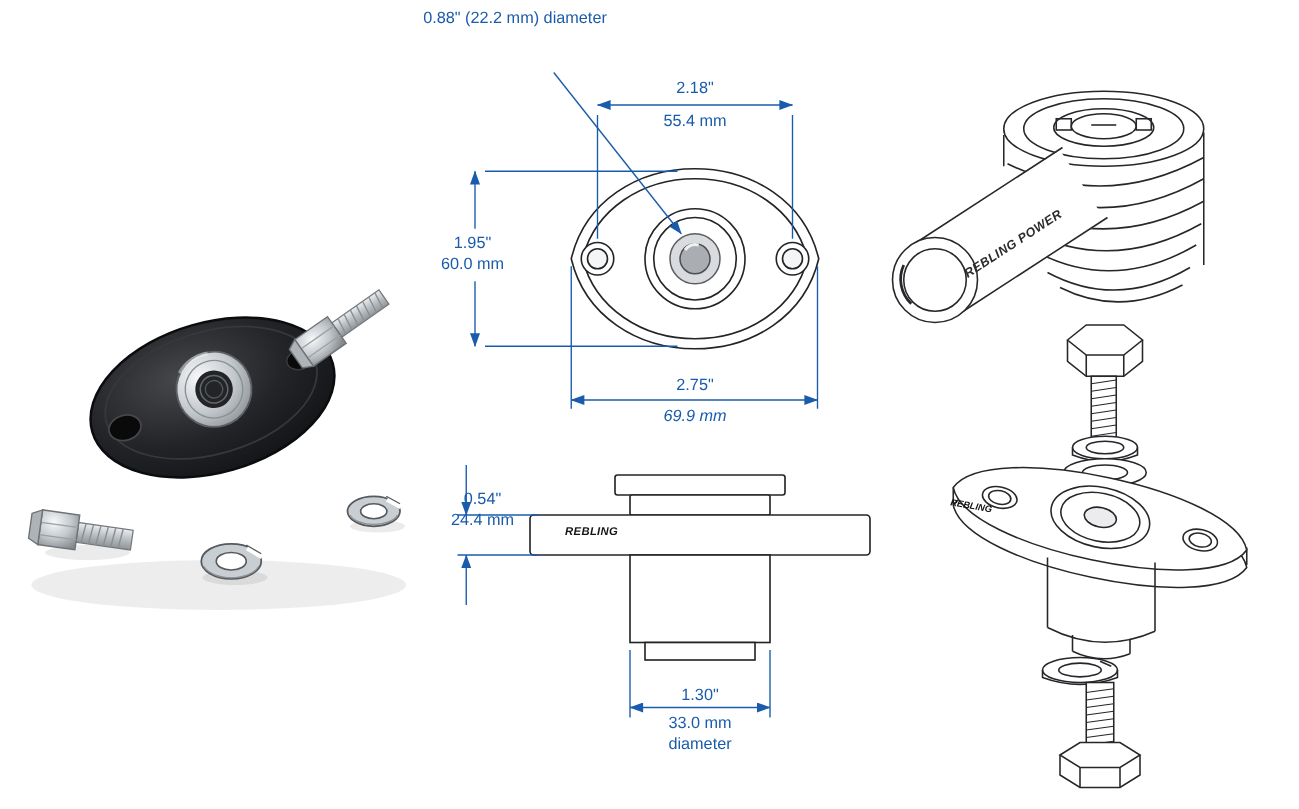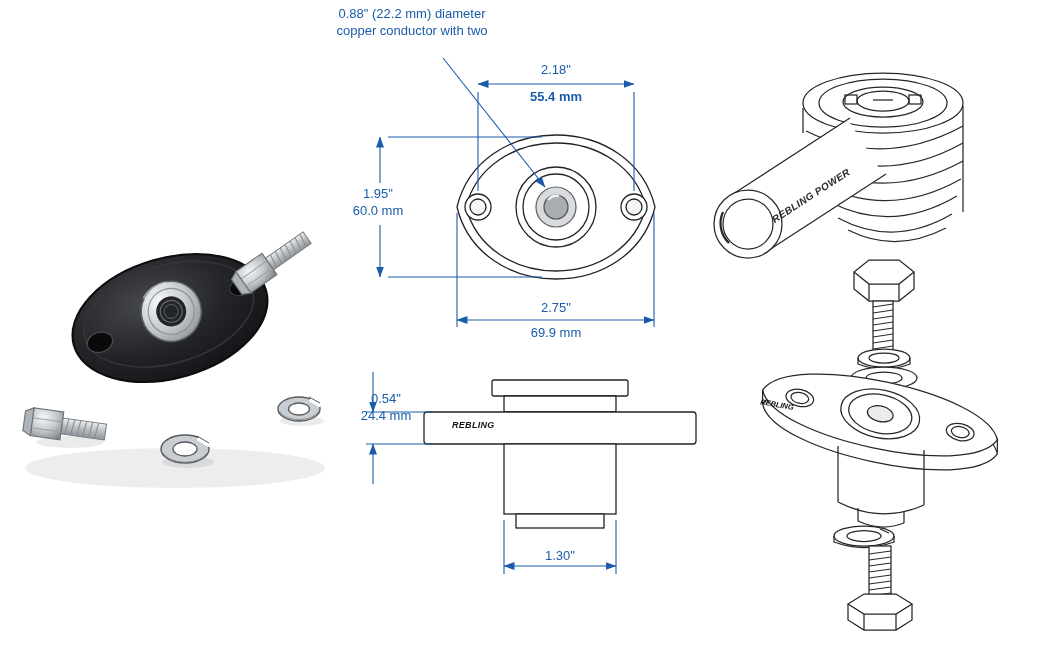--- a/index.html
+++ b/index.html
@@ -229,40 +229,43 @@
       <g>
         <path d="M848,604 L848,620 L864,630 L896,630 L912,620 L912,604" fill="#fff"></path>
         <polygon points="848,604 864,594 896,594 912,604 896,614 864,614" fill="#fff"></polygon>
         <path d="M864,614 L864,630 M896,614 L896,630"></path>
       </g>
     </g>
   </svg>
 
   <div class="lbl" style="left:322px; top:6px; width:180px;">
     <div>0.88" (22.2 mm) diameter</div>
-    <div>copper conductor with two</div>
   </div>
 
   <div class="lbl" style="left:506px; top:62px; width:100px;">2.18"</div>
-  <div class="lbl" style="left:506px; top:89px; width:100px;font-weight:bold;">55.4 mm</div>
+  <div class="lbl" style="left:506px; top:89px; width:100px;">55.4 mm</div>
 
   <div class="lbl" style="left:328px; top:186px; width:100px;">
     <div>1.95"</div>
     <div>60.0 mm</div>
   </div>
 
   <div class="lbl" style="left:506px; top:300px; width:100px;">2.75"</div>
-  <div class="lbl" style="left:506px; top:325px; width:100px;">69.9 mm</div>
+  <div class="lbl" style="left:506px; top:325px; width:100px;font-style:italic;">69.9 mm</div>
 
   <div class="lbl" style="left:336px; top:391px; width:100px;">
     <div>0.54"</div>
     <div>24.4 mm</div>
   </div>
 
   <div class="lbl" style="left:510px; top:548px; width:100px;">1.30"</div>
+  <div class="lbl" style="left:510px; top:570px; width:100px;">
+    <div>33.0 mm</div>
+    <div>diameter</div>
+  </div>
 
   <div class="brand" style="left:452px; top:420px; width:50px; font-size:9px; letter-spacing:0.3px;">REBLING</div>
 
   <div class="brand" style="left:748px; top:190px; width:126px; font-size:10px; letter-spacing:0.4px; text-align:center; transform:rotate(-33deg); color:#2b2b2b;">REBLING POWER</div>
 
   <div class="brand" style="left:760px; top:401px; width:44px; font-size:7.5px; transform:rotate(10deg); color:#111;">REBLING</div>
 
 </div>
 
 </body></html>

